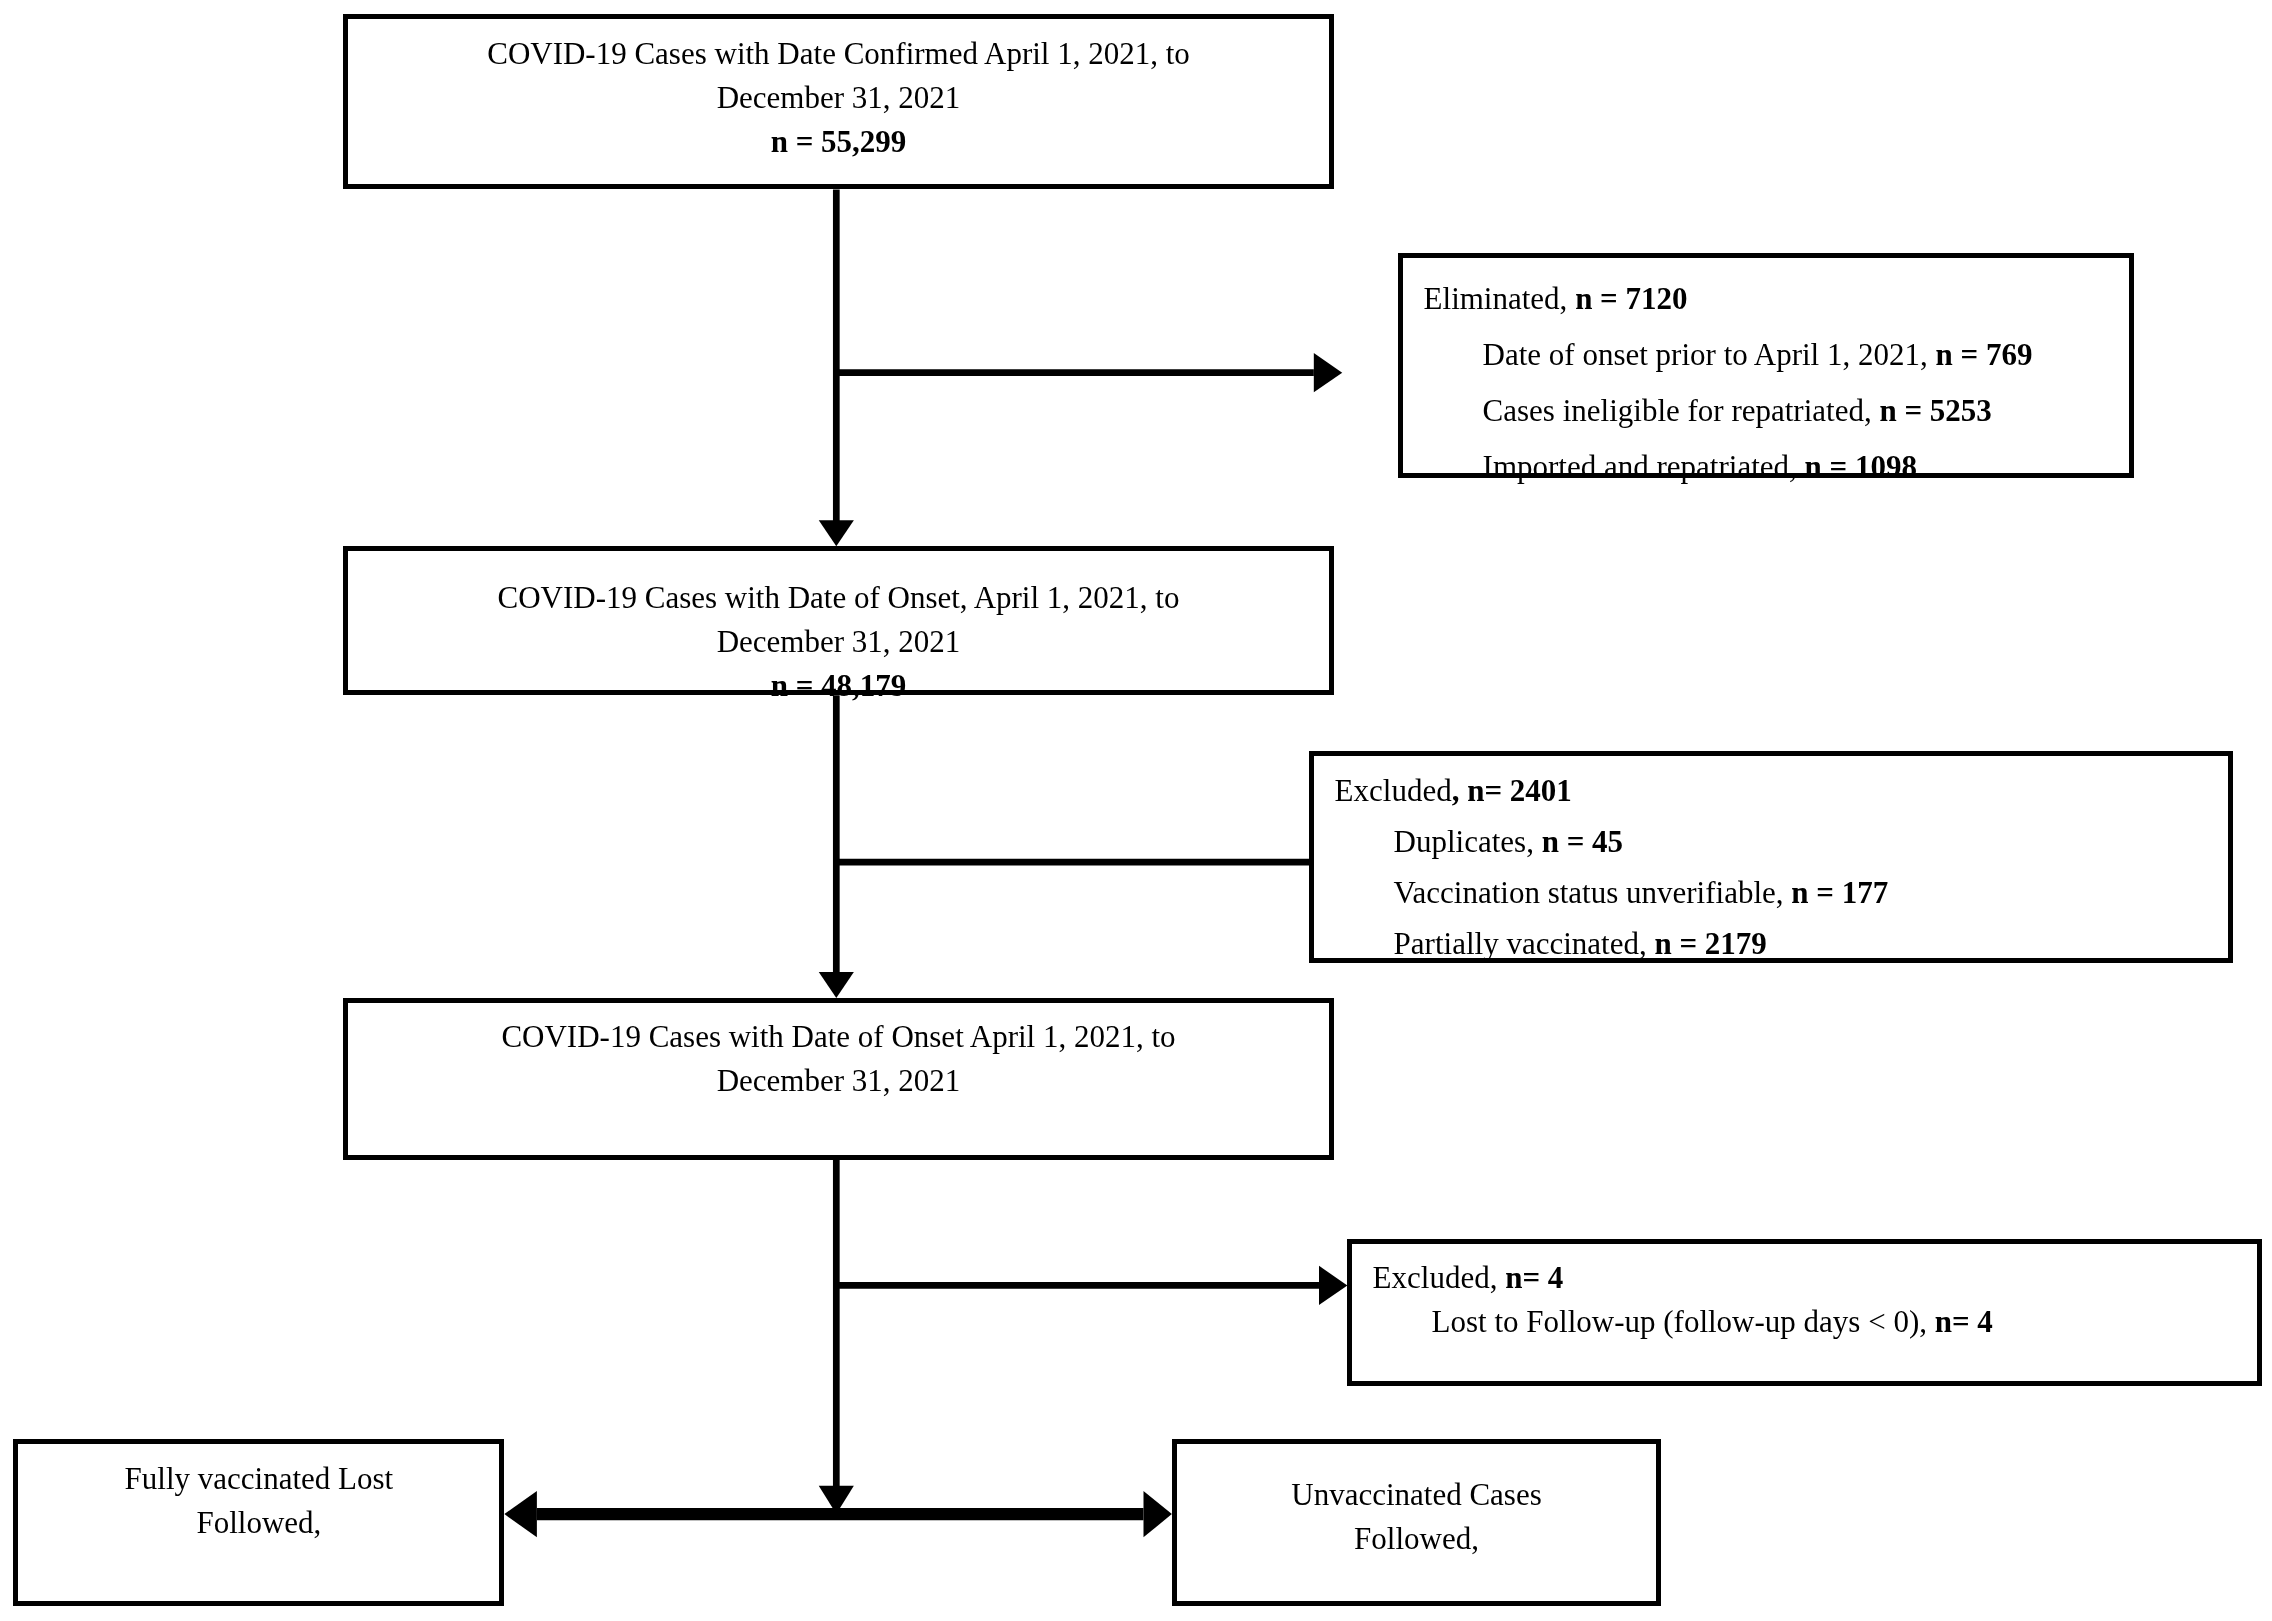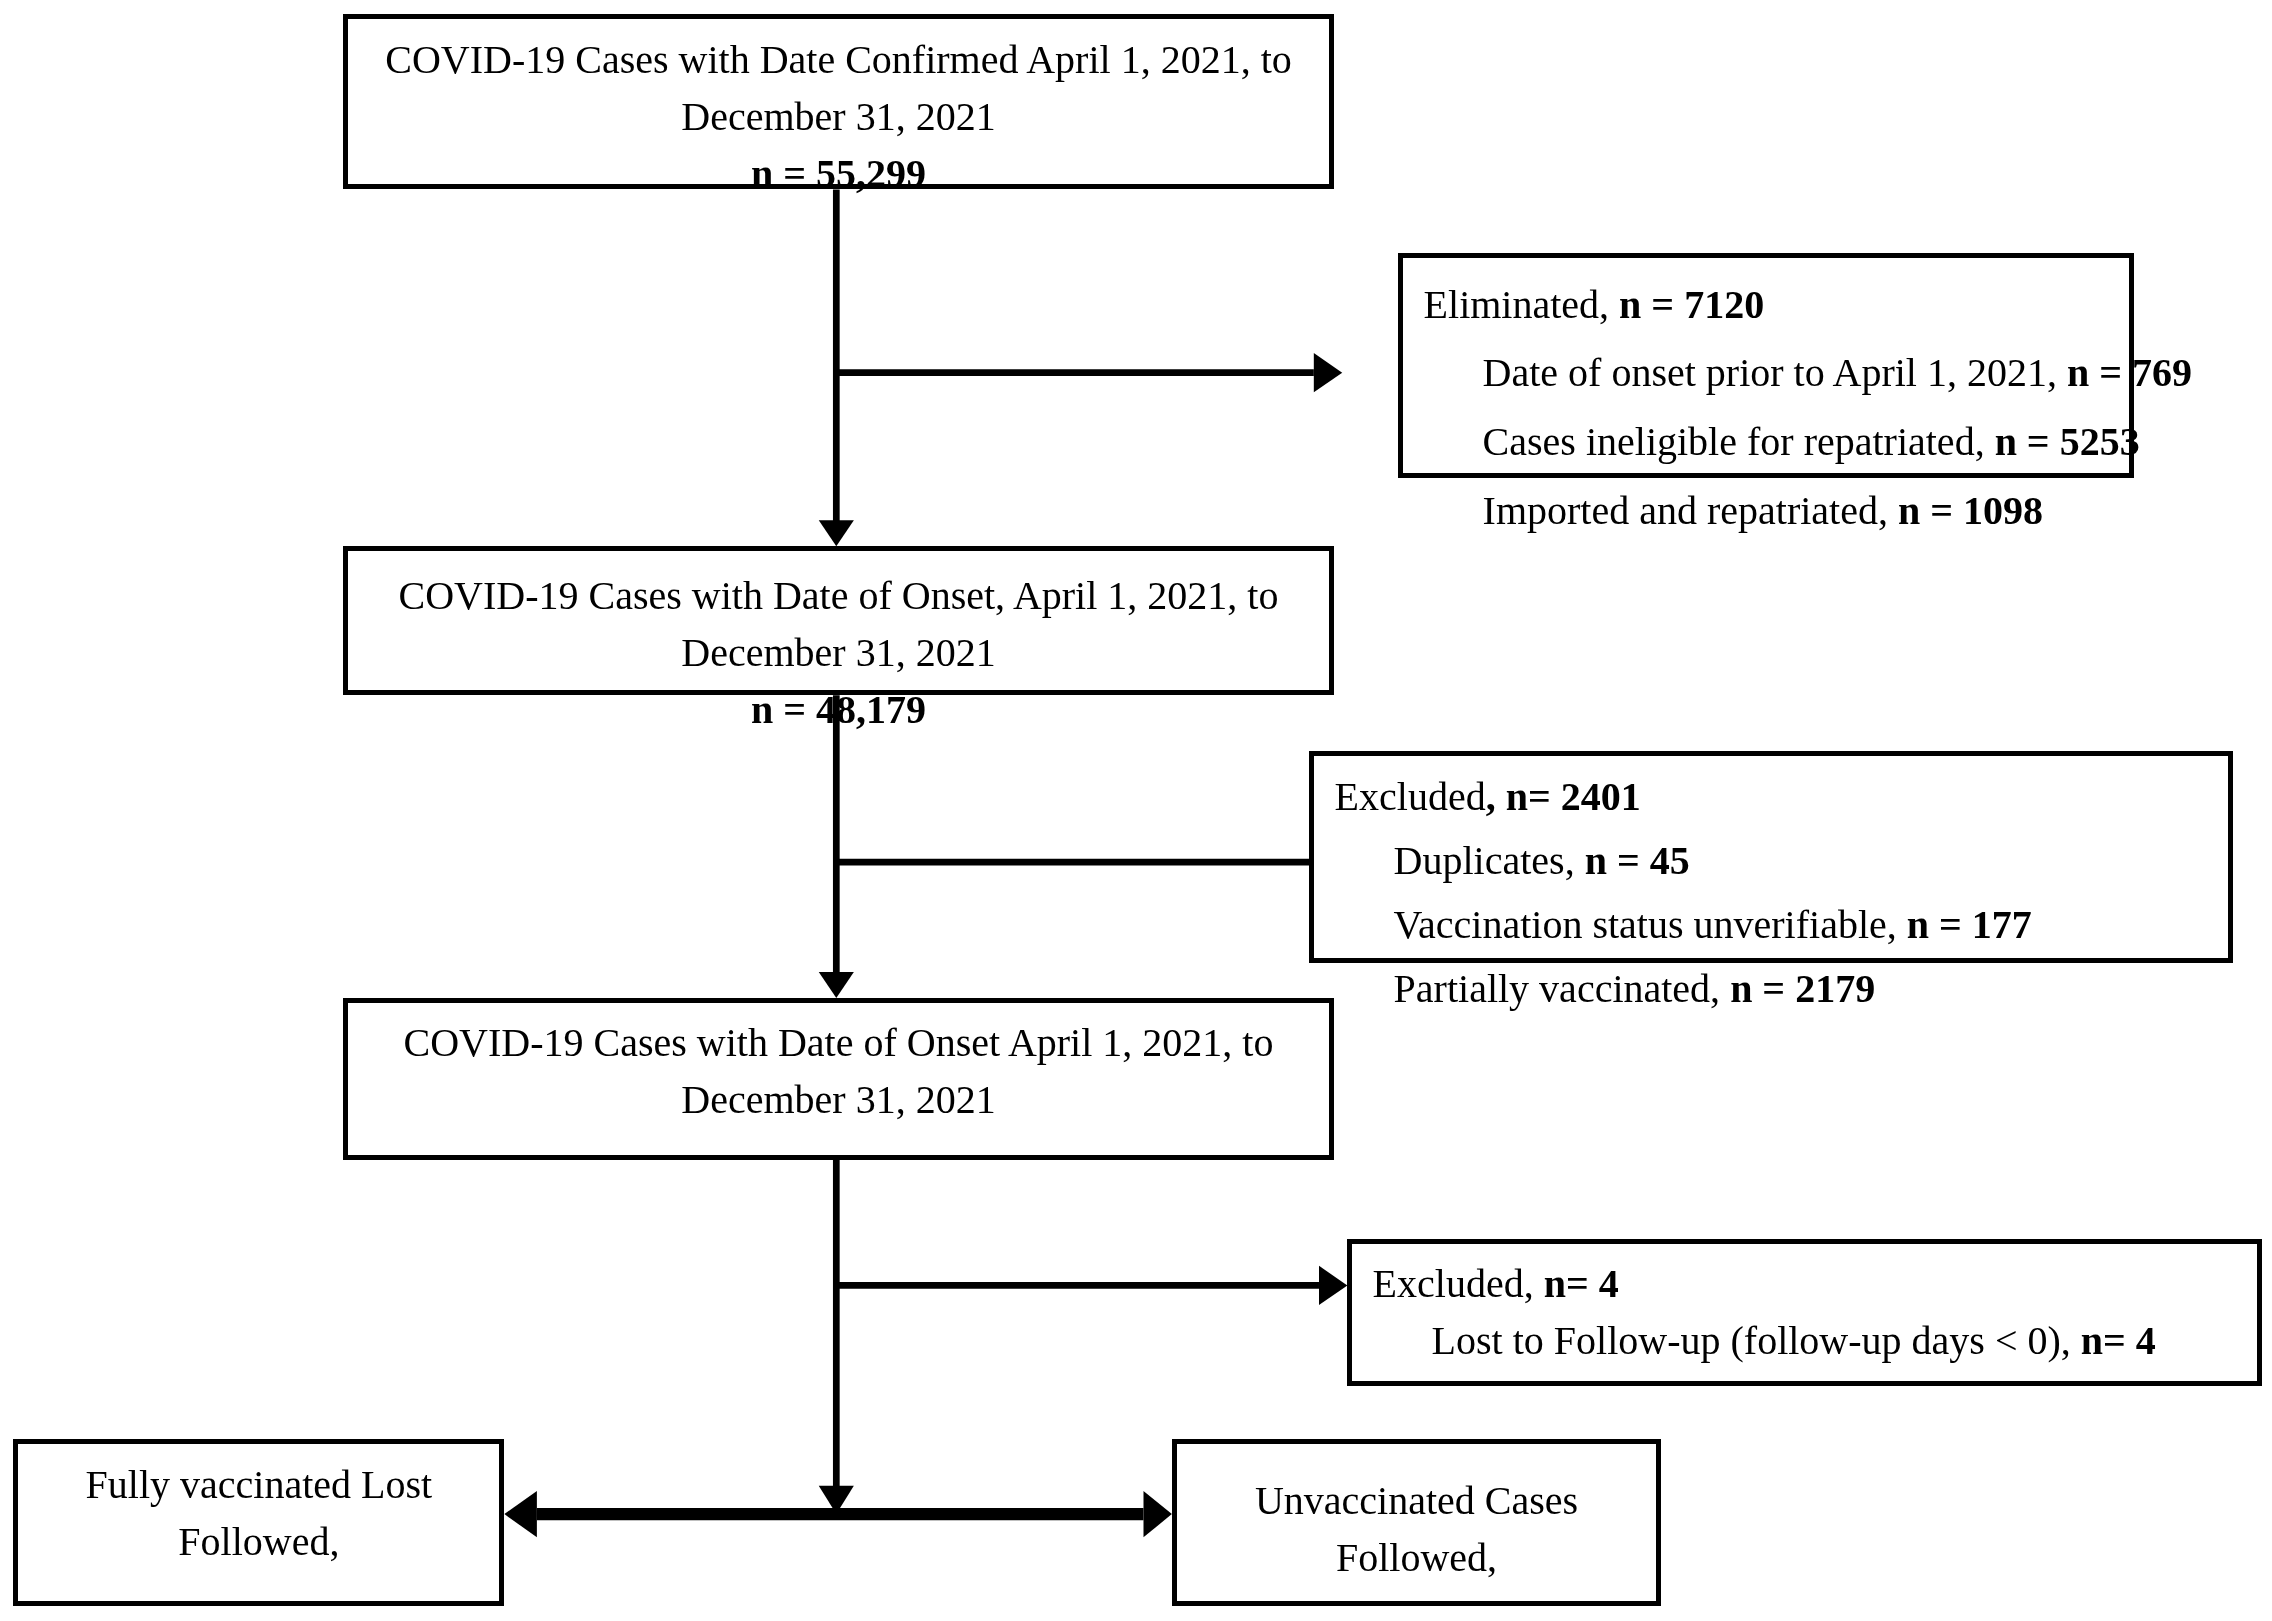--- a/index.html
+++ b/index.html
@@ -30,21 +30,21 @@
   }
   .node.center-node {
     align-items: center;
     text-align: center;
   }
   .node.list-node {
     align-items: flex-start;
     text-align: left;
   }
   .node-line {
-    font-size: 40px;
+    font-size: 31px;
     line-height: 1.42;
     white-space: nowrap;
   }
   .node-line.bold {
     font-weight: bold;
   }
   .node-line.indent {
     padding-left: 59px;
   }
   .mixed b { font-weight: bold; }
@@ -122,21 +122,21 @@
       <span>Date of onset prior to April 1, 2021, </span><b>n = 769</b>
     </div>
     <div class="node-line mixed indent">
       <span>Cases ineligible for repatriated, </span><b>n = 5253</b>
     </div>
     <div class="node-line mixed indent">
       <span>Imported and repatriated, </span><b>n = 1098</b>
     </div>
   </div>
 
-  <div class="node center-node" style="left:343px; top:546px; width:991px; height:149px; padding-top:17px;">
+  <div class="node center-node" style="left:343px; top:546px; width:991px; height:149px; padding-top:25px;">
     <div class="node-line">COVID-19 Cases with Date of Onset, April 1, 2021, to</div>
     <div class="node-line">December 31, 2021</div>
     <div class="node-line bold">n = 48,179</div>
   </div>
 
   <div class="node list-node" style="left:1309px; top:751px; width:924px; height:212px; padding:13.4px 0 0 20.6px;gap:7px;">
     <div class="node-line mixed">
       <span>Excluded</span><b>, n= 2401</b>
     </div>
     <div class="node-line mixed indent">

